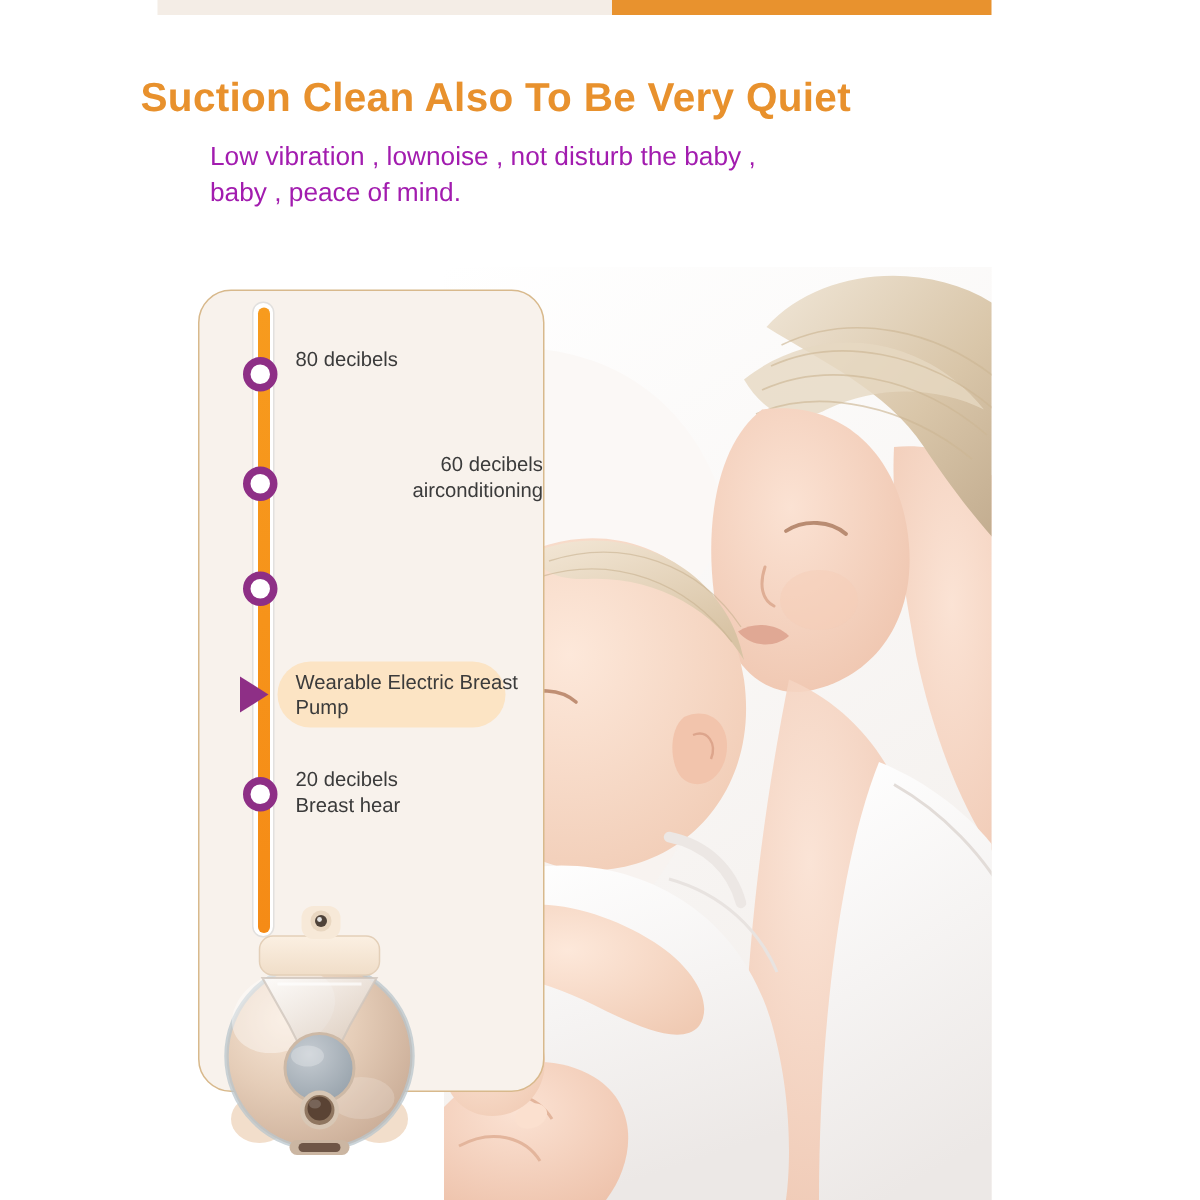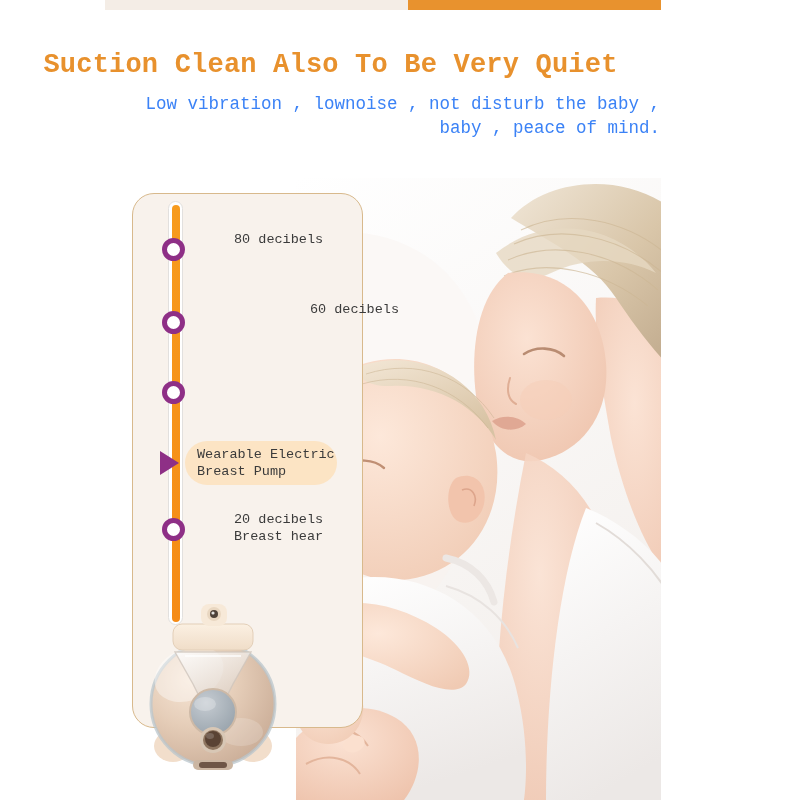--- a/index.html
+++ b/index.html
@@ -3,40 +3,40 @@
 <meta charset="utf-8">
 <style>
   html,body{margin:0;padding:0;}
   body{
     width:800px;height:800px;
     background:#ffffff;
     font-family:"Liberation Sans", sans-serif;
     overflow:hidden;
     position:relative;
   }
-  .page{position:relative;width:661px;height:800px;overflow:hidden;background:#fff;font-family:Liberation Mono, monospace;}
+  .page{position:relative;width:661px;height:800px;overflow:hidden;background:#fff;}
 
   
   .strip{position:absolute;top:0;height:10px;}
   .strip-cream{left:105px;width:303px;background:#F4EDE6;}
   .strip-orange{left:408px;width:302px;background:#E8922E;}
 
   
   .headline{
     position:absolute;left:0;right:0;top:50px;
     text-align:center;
     font-size:27px;font-weight:bold;
     color:#E8912D;
     letter-spacing:.2px;
     white-space:nowrap;
   }
   .subhead{
     position:absolute;left:140px;width:520px;top:92px;
-    text-align:right;
-    font-size:17.5px;color:#3b82f6;
+    text-align:left;
+    font-size:17.5px;color:#a21caf;
     line-height:24px;
   }
 
   
   .photo{
     position:absolute;left:296px;top:178px;width:397px;height:622px;
     overflow:hidden;
     background:#fdfbfa;
   }
   .photo svg{display:block;width:100%;height:100%;}
@@ -72,21 +72,21 @@
   }
   .marker-tri{
     position:absolute;left:160px;
     width:0;height:0;
     border-top:12px solid transparent;
     border-bottom:12px solid transparent;
     border-left:19px solid #8E2F86;
   }
   .tl-text{
     position:absolute;left:197px;width:165px;
-    font-size:13.5px;line-height:16.5px;color:#3B3B3B;margin-left:37px;
+    font-size:13.5px;line-height:16.5px;color:#3B3B3B;
   }
   .tl-text .l2{display:block;}
 
   .pill{
     position:absolute;left:185px;top:441px;width:152px;height:44px;
     background:#FCE4C4;
     border-radius:22px;
   }
   .pill-text{
     position:absolute;left:197px;top:447px;width:150px;
@@ -212,20 +212,21 @@
   <div class="track-fill"></div>
 
   <div class="marker-ring" style="top:238px;"></div>
   <div class="tl-text" style="top:232px;">
     <span>80 decibels</span>
   </div>
 
   <div class="marker-ring" style="top:311px;"></div>
   <div class="tl-text" style="top:302px;text-align:right;">
     <span>60 decibels</span>
+    <span class="l2">airconditioning</span>
   </div>
 
   <div class="marker-ring" style="top:381px;"></div>
 
   <div class="marker-tri" style="top:451px;"></div>
   <div class="pill"></div>
   <div class="pill-text">
     <span>Wearable Electric</span>
     <span class="l2">Breast Pump</span>
   </div>

